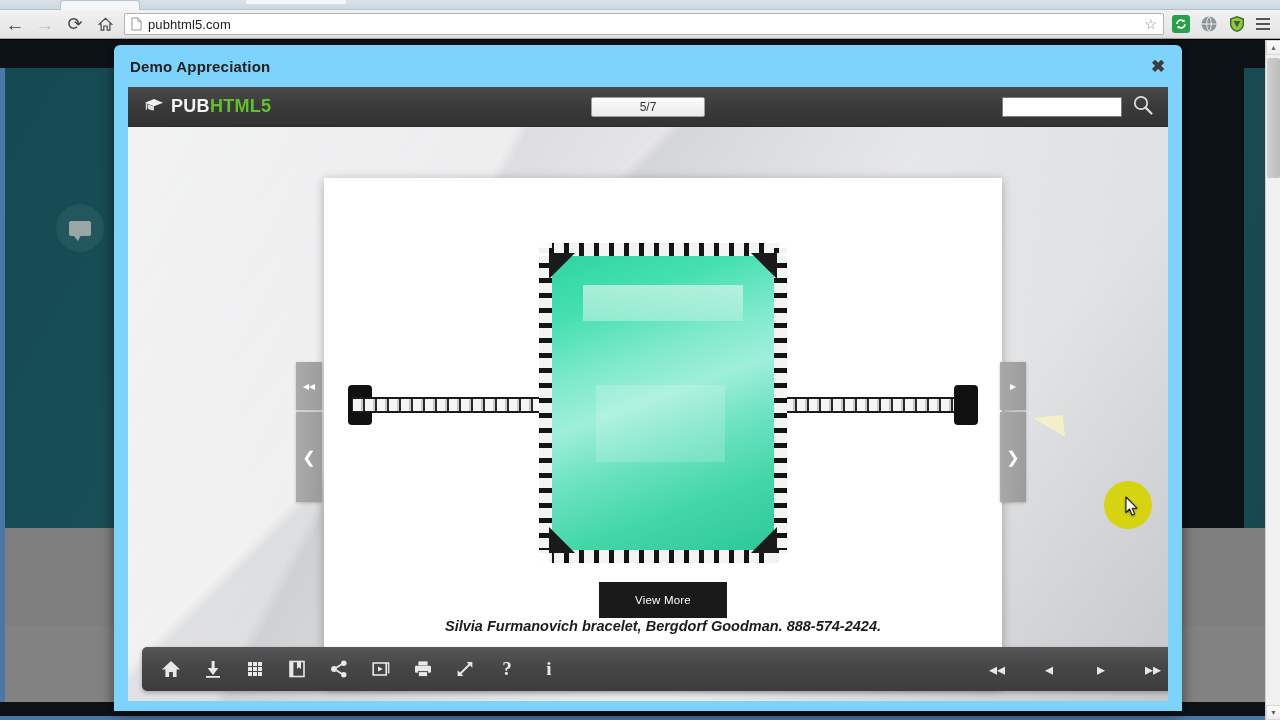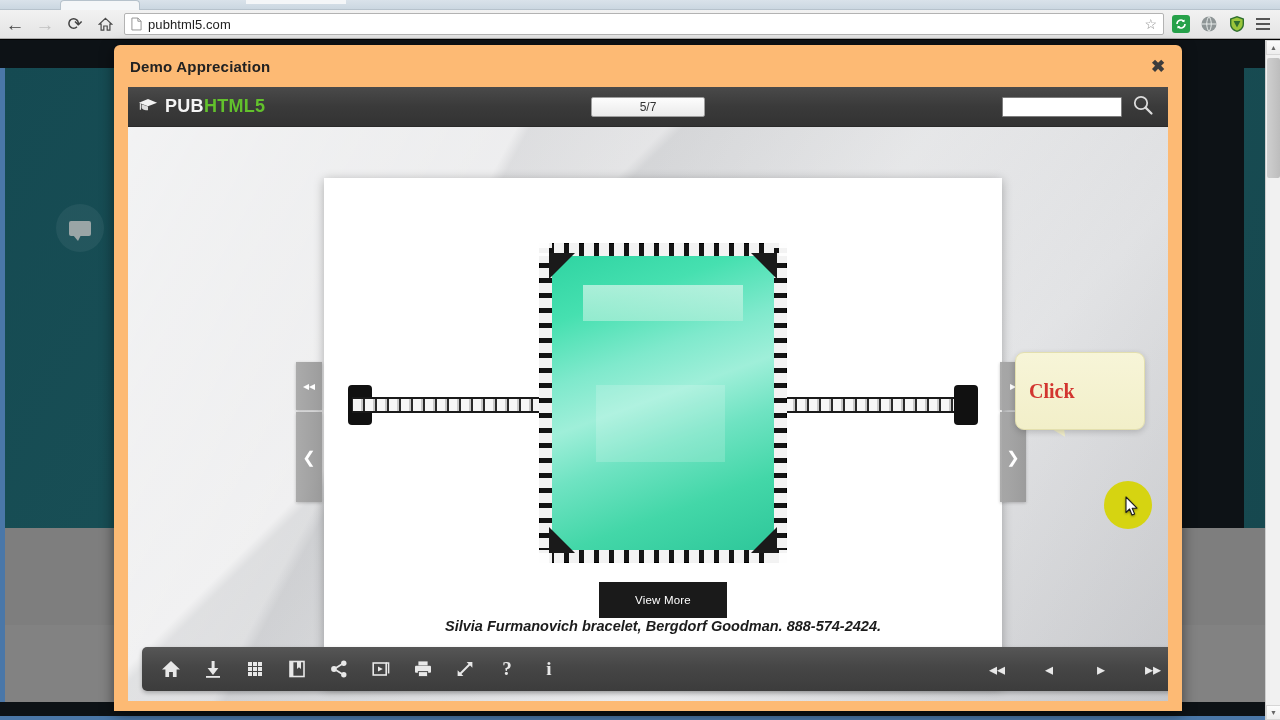--- a/index.html
+++ b/index.html
@@ -96,21 +96,21 @@
     position: absolute; left: 1px; top: 18px; width: 13px; height: 120px;
     background: linear-gradient(90deg,#cfcfcf,#bdbdbd); border-radius: 2px;
   }
   .page-bottom-strip { position: absolute; left: 0; bottom: 0; width: 1280px; height: 18px; background: #0d1216; }
   .page-bottom-line { position: absolute; left: 0; bottom: 0; width: 1280px; height: 4px; background: #4a77a8; }
   .page-side-line-l { position: absolute; left: 0; top: 28px; width: 5px; height: 652px; background: #4a77a8; }
 
   
   .modal {
     position: absolute; left: 114px; top: 45px; width: 1068px; height: 666px;
-    background: #fdba74; border-radius: 6px 6px 0 0;
+    background: #7dd3fc; border-radius: 6px 6px 0 0;
     box-shadow: 0 3px 14px rgba(0,0,0,0.5);
   }
   .modal-header {
     height: 42px; display: flex; align-items: center; padding: 0 16px;
     position: relative;
   }
   .modal-title { font-size: 15px; color: #222; font-weight: 700; letter-spacing: 0.2px; }
   .modal-close {
     position: absolute; right: 14px; top: 11px; width: 20px; height: 20px;
     display: flex; align-items: center; justify-content: center;
@@ -128,21 +128,21 @@
     background: linear-gradient(118deg, rgba(255,255,255,0.55) 0%, rgba(255,255,255,0.15) 30%,
                 rgba(180,182,186,0.25) 31%, rgba(255,255,255,0.25) 60%, rgba(160,162,166,0.25) 100%);
     pointer-events: none;
   }
   .vbar {
     position: absolute; left: 0; top: 0; width: 1040px; height: 40px;
     background: linear-gradient(#4a4a4a, #3a3a3a 50%, #333);
     border-bottom: 1px solid #2a2a2a;
     display: flex; align-items: center;
   }
-  .brand { display: flex; align-items: center; gap: 7px; padding-left: 10px; }
+  .brand { display: flex; align-items: center; gap: 7px; padding-left: 16px; }
   .brand-text { font-size: 18px; font-weight: 700; letter-spacing: 0.3px; }
   .brand-pub { color: #f4f4f4; }
   .brand-html5 { color: #62c12c; }
   .pagebox {
     position: absolute; left: 50%; transform: translateX(-50%);
     width: 114px; height: 20px;
     background: linear-gradient(#fdfdfd,#eaeaea);
     border: 1px solid #9e9e9e; border-radius: 2px;
     display: flex; align-items: center; justify-content: center;
     font-size: 12px; color: #333;
@@ -432,23 +432,20 @@
         <div class="caption">Silvia Furmanovich bracelet, Bergdorf Goodman. 888-574-2424.</div>
         <div class="credit">Kevin Sweeney and Jesus Ayala/Studio D</div>
       </div>
 
       <div class="fliptab ft-l-first">◂◂</div>
       <div class="fliptab ft-l-prev">❮</div>
       <div class="fliptab ft-r-last">▸</div>
       <div class="fliptab ft-r-next">❯</div>
 
       <div class="tooltip-tail"></div>
-      <div class="tooltip">
-        <span class="tooltip-text">Click</span>
-      </div>
       <div class="click-halo"></div>
       <div class="cursor">
         <svg width="14" height="21" viewBox="0 0 14 21" aria-hidden="true">
           <path d="M1 1 L1 16.5 L4.6 13 L7 19 L9.6 17.9 L7.2 12.2 L12 12.1 Z" fill="#ffffff" stroke="#1a1a1a" stroke-width="1.1" stroke-linejoin="round"></path>
         </svg>
       </div>
 
       <div class="btoolbar">
         <div class="tool-group">
           <span class="tool-btn">

